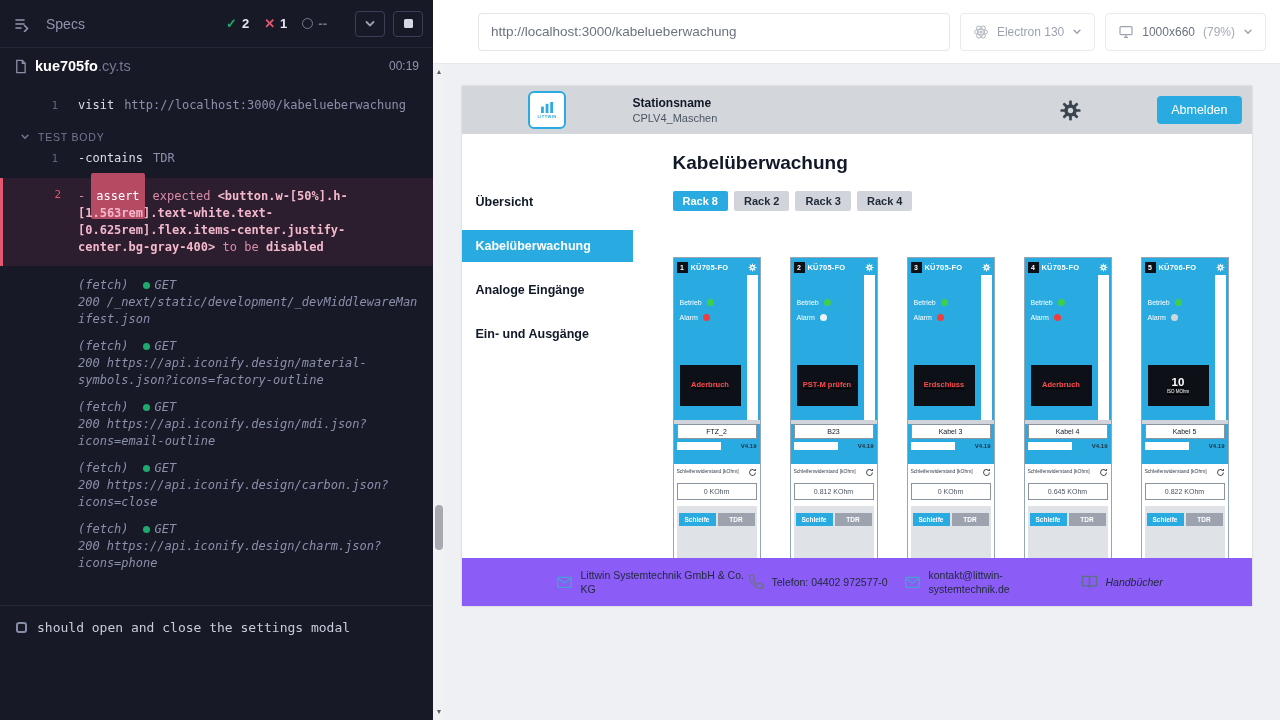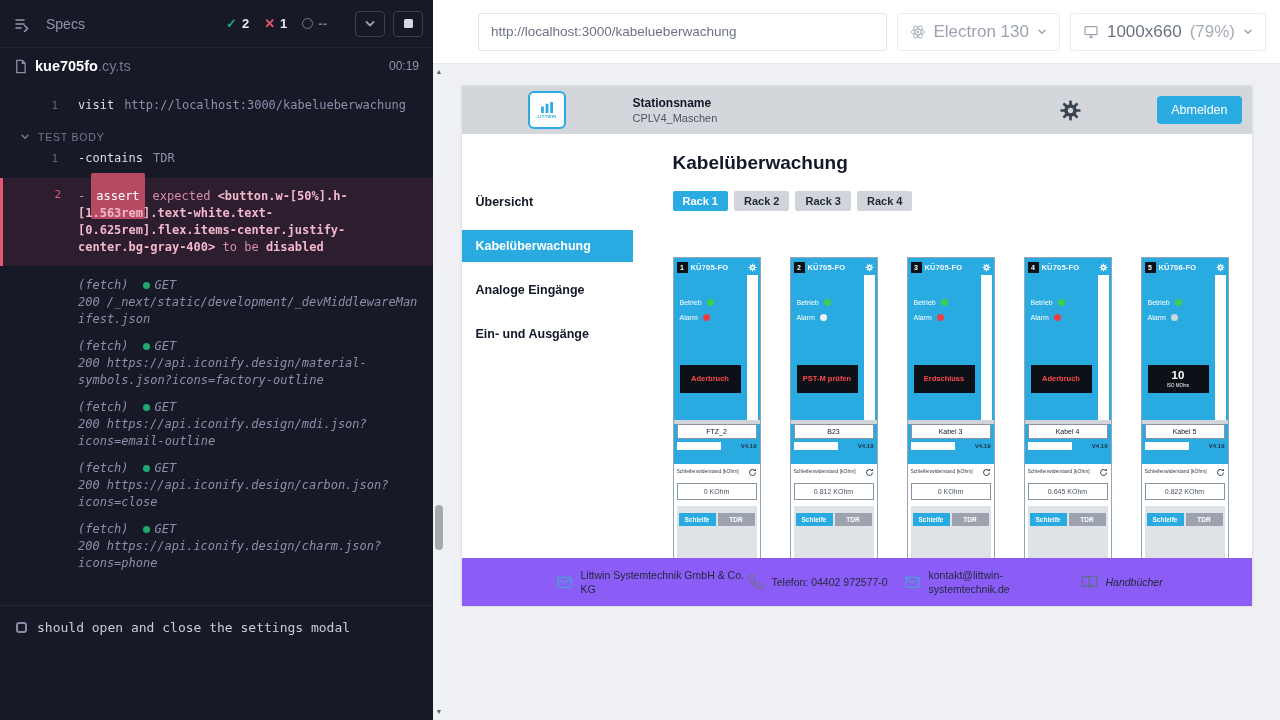--- a/index.html
+++ b/index.html
@@ -51,21 +51,21 @@
   
   #rep-scroll { position:absolute; left:433px; top:64px; width:12px; bottom:0; background:#f0f1f3; z-index:6; }
   .arr { position:absolute; left:0; width:12px; text-align:center; font-size:7px; color:#5a5f6b; line-height:10px; }
   .arr.up { top:3px; } .arr.down { bottom:3px; }
   #rep-thumb { position:absolute; left:2px; top:441px; width:8px; height:45px; background:#a6a9b0; border-radius:4px; }
 
   
   #stage { position:absolute; left:433px; top:0; right:0; height:720px; background:#eef0f3; }
   .toolbar { height:64px; background:#fff; border-bottom:1px solid #e6e8eb; display:flex; align-items:center; gap:10px; padding:0 14px 0 45px; }
   .url-input { flex:1; height:38px; border:1px solid #e2e5e9; border-radius:4px; padding:0 12px; font-size:13.5px; color:#6b7280; font-family:"Liberation Sans", sans-serif; background:#fff; outline:none; }
-  .tb-select { height:38px; border:1px solid #e8eaed; border-radius:4px; display:flex; align-items:center; gap:8px; padding:0 12px; font-size:17px; color:#9ca3af; cursor:pointer; background:#fff; }
+  .tb-select { height:38px; border:1px solid #e8eaed; border-radius:4px; display:flex; align-items:center; gap:8px; padding:0 12px; font-size:12px; color:#9ca3af; cursor:pointer; background:#fff; }
   .vp-num { color:#6b7280; }
   .vp-zoom { color:#a5abb5; }
 
   
   .aut { width:790px; height:520px; margin:22px auto 0; background:#fff; display:flex; flex-direction:column; box-shadow:0 0 2px rgba(0,0,0,.18); }
   .app-header { height:48px; background:#d3d6db; display:flex; align-items:center; flex:0 0 48px; }
   .logo-wrap { width:171px; display:flex; justify-content:center; }
   .logo { width:38px; height:38px; background:#fff; border:2px solid #29abe2; border-radius:6px; display:flex; flex-direction:column; align-items:center; justify-content:center; gap:1px; }
   .logo-text { font-size:4px; font-weight:700; color:#29abe2; letter-spacing:0.4px; }
   .station-label { font-size:12px; font-weight:700; color:#111827; }
@@ -88,21 +88,21 @@
   .card { width:88px; height:330px; background:#29abe2; border:1px solid #93a7b5; display:flex; flex-direction:column; flex:0 0 88px; }
   .card-head { height:17px; display:flex; align-items:center; gap:3px; padding:2px 3px 0 3px; }
   .card-num { width:11px; height:11px; background:#0d1117; color:#fff; font-size:7px; font-weight:700; display:flex; align-items:center; justify-content:center; }
   .card-model { flex:1; font-size:7.5px; font-weight:700; color:#fff; letter-spacing:0.2px; }
   .card-gear { display:flex; cursor:pointer; }
   .card-upper { height:145px; display:flex; }
   .card-left { flex:1; padding:22px 4px 0 6px; }
   .led-row { display:flex; align-items:center; gap:5px; height:11px; margin-bottom:4px; }
   .led-label { font-size:7px; color:#fff; }
   .led { width:7px; height:7px; border-radius:50%; background:#ccc; }
-  .status-box { margin-top:42px; margin-right:2px; background:#0d1117; height:28px; display:flex; flex-direction:column; align-items:center; justify-content:center; }
+  .status-box { margin-top:42px; margin-right:2px; background:#0d1117; height:41px; display:flex; flex-direction:column; align-items:center; justify-content:center;text-decoration:underline; }
   .status-text { font-size:7.5px; font-weight:700; line-height:1.1; text-align:center; }
   .status-text.big { font-size:11.5px; line-height:1; }
   .status-sub { font-size:4.5px; color:#fff; margin-top:1px; }
   .status-sub:empty { display:none; }
   .card-rail { width:11px; margin-right:2px; background:#fff; }
   .card-graybar { height:4px; background:#d1d5db; }
   .cable-box { margin:0 3px; height:15px; background:#fff; border:1px solid #8a939e; display:flex; align-items:center; justify-content:center; font-size:7px; color:#111827; }
   .vrow { height:14px; display:flex; align-items:center; padding:2px 3px; }
   .vbox { width:55%; height:8px; background:#fff; }
   .version { margin-left:auto; font-size:6px; font-weight:700; color:#1f3040; }
@@ -309,21 +309,21 @@
 
           <div class="nav-item">
             <span>Ein- und Ausgänge</span>
           </div>
         </div>
 
       <div class="app-main">
         <div class="app-title">Kabelüberwachung</div>
         <div class="tabs">
 
-            <div class="tab active"><span>Rack 1</span></div>
+            <div class="tab active"><span>Rack 8</span></div>
 
             <div class="tab"><span>Rack 2</span></div>
 
             <div class="tab"><span>Rack 3</span></div>
 
             <div class="tab"><span>Rack 4</span></div>
           </div>
 
         <div class="cards">
 

